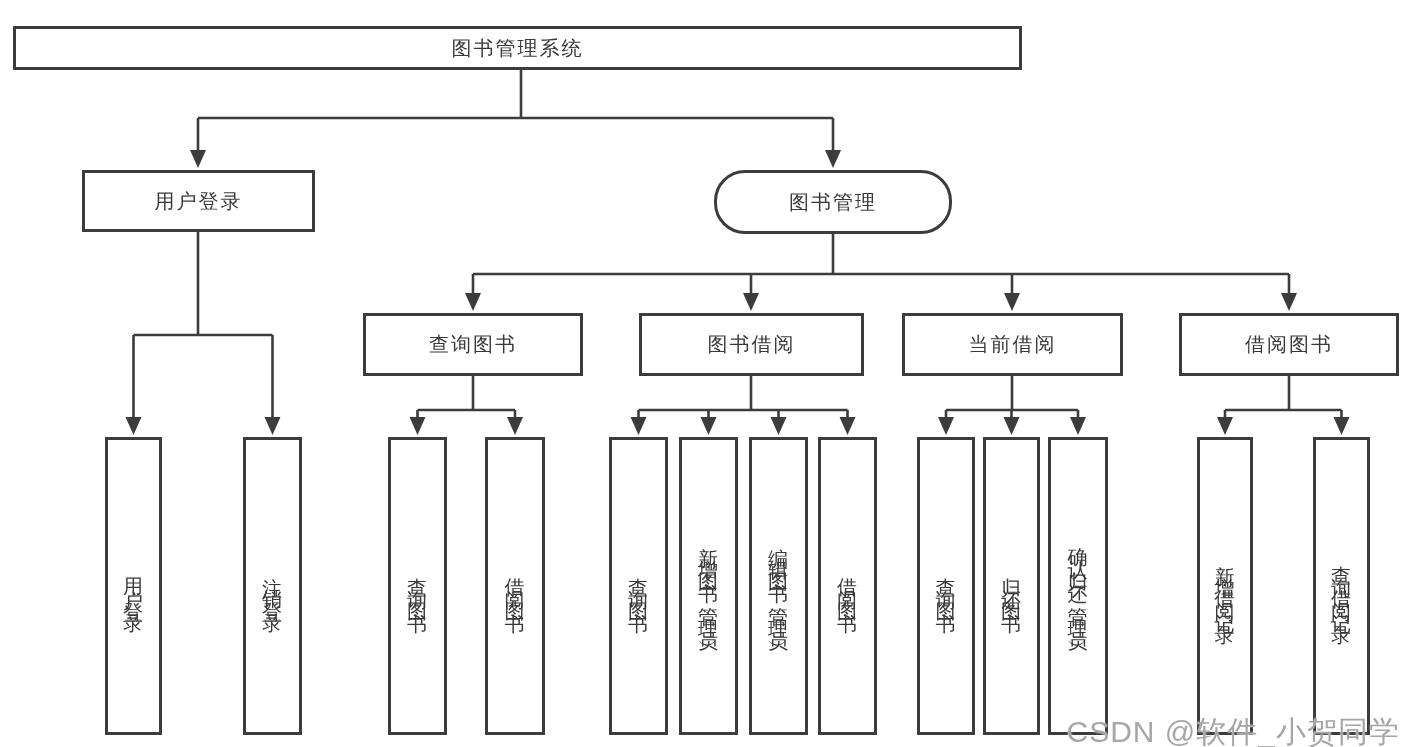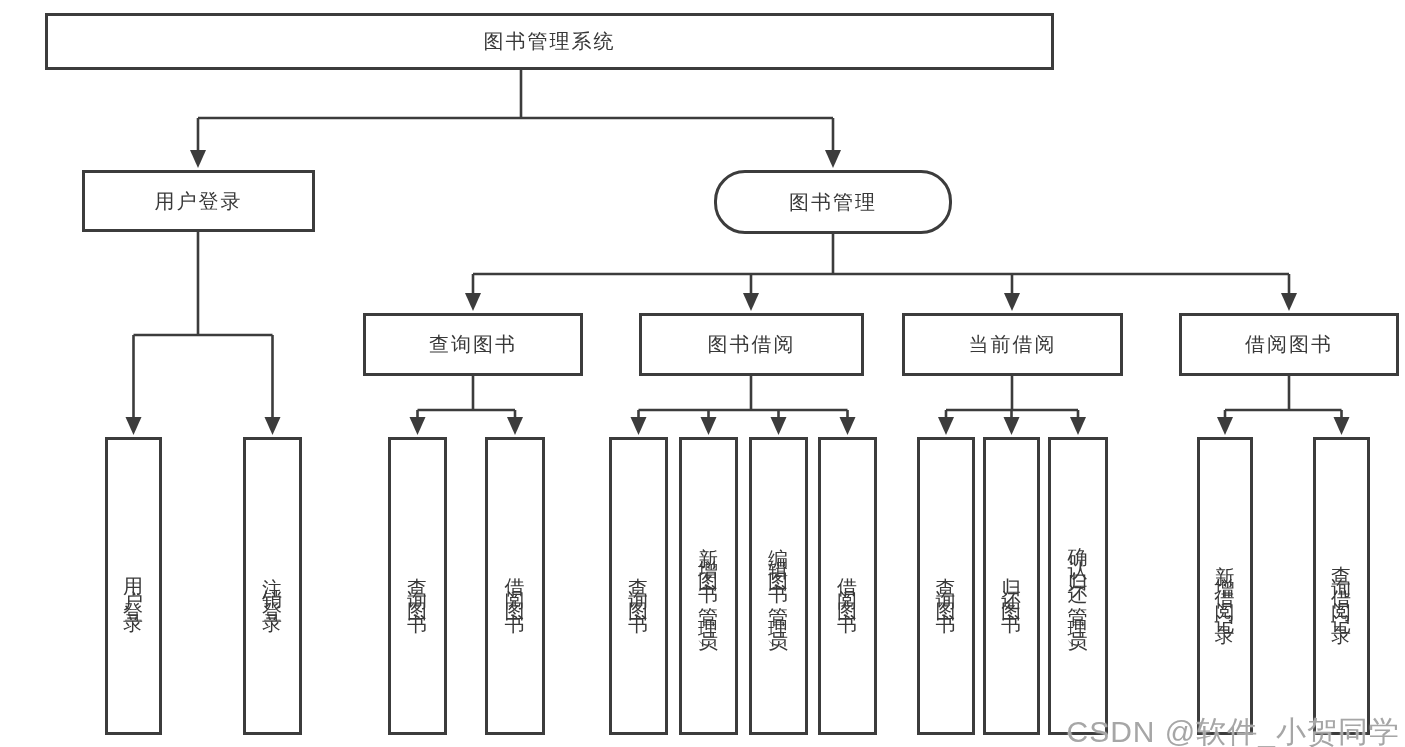--- a/index.html
+++ b/index.html
@@ -109,21 +109,21 @@
       <polygon points="1003.5,417 1019.5,417 1011.5,435"></polygon>
       <polygon points="1070,417 1086,417 1078,435"></polygon>
     </g>
     <g>
       <path d="M1289 376 V410 M1225 410 H1341.5 M1225 410 V419 M1341.5 410 V419"></path>
       <polygon points="1217,417 1233,417 1225,435"></polygon>
       <polygon points="1333.5,417 1349.5,417 1341.5,435"></polygon>
     </g>
   </svg>
 
-  <div class="box h" style="left:13px; top:13px; width:1009px; height:57px;margin-left:32px;">
+  <div class="box h" style="left:13px; top:26px; width:1009px; height:44px;">
     <span>图书管理系统</span>
   </div>
 
   <div class="box h" style="left:82px; top:170px; width:233px; height:62px;">
     <span>用户登录</span>
   </div>
   <div class="box h" style="left:714px; top:170px; width:238px; height:64px;border-radius:31px;">
     <span>图书管理</span>
   </div>
 

